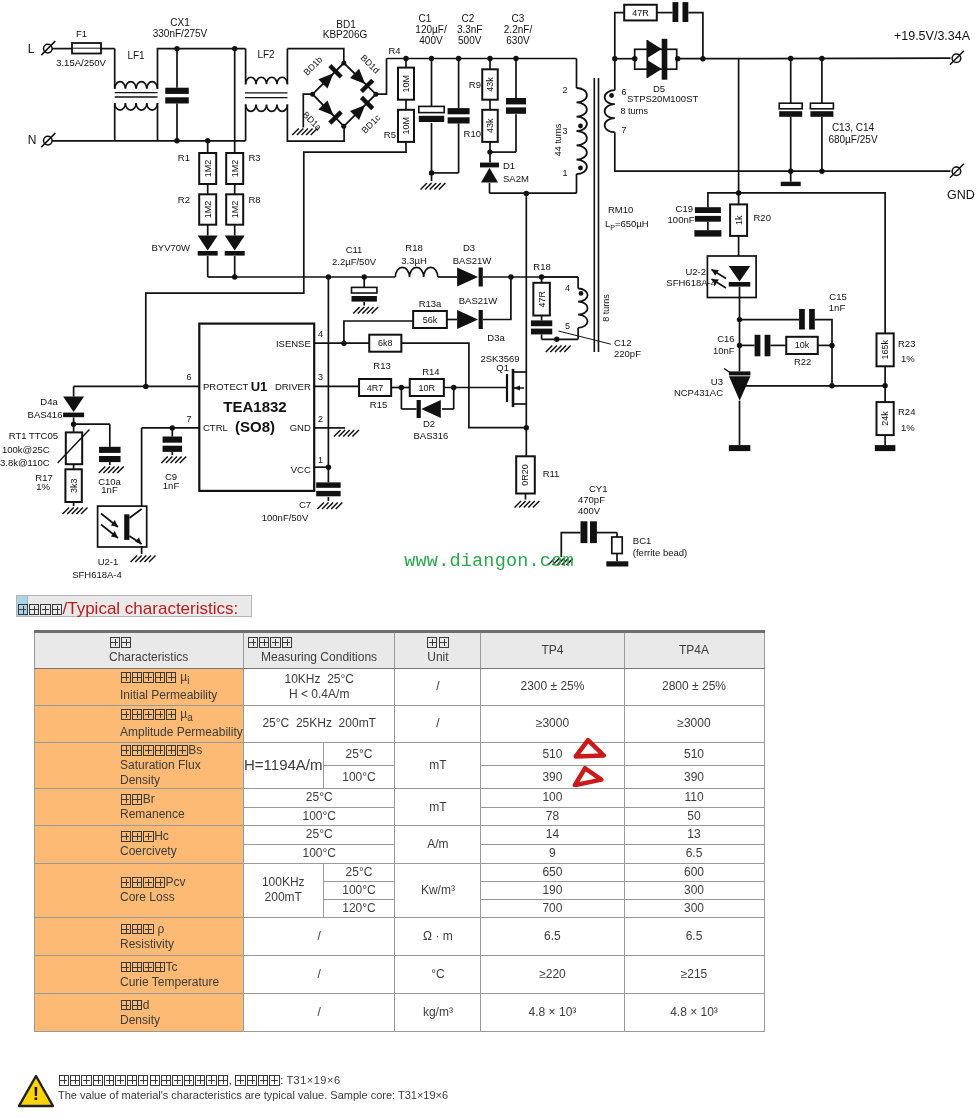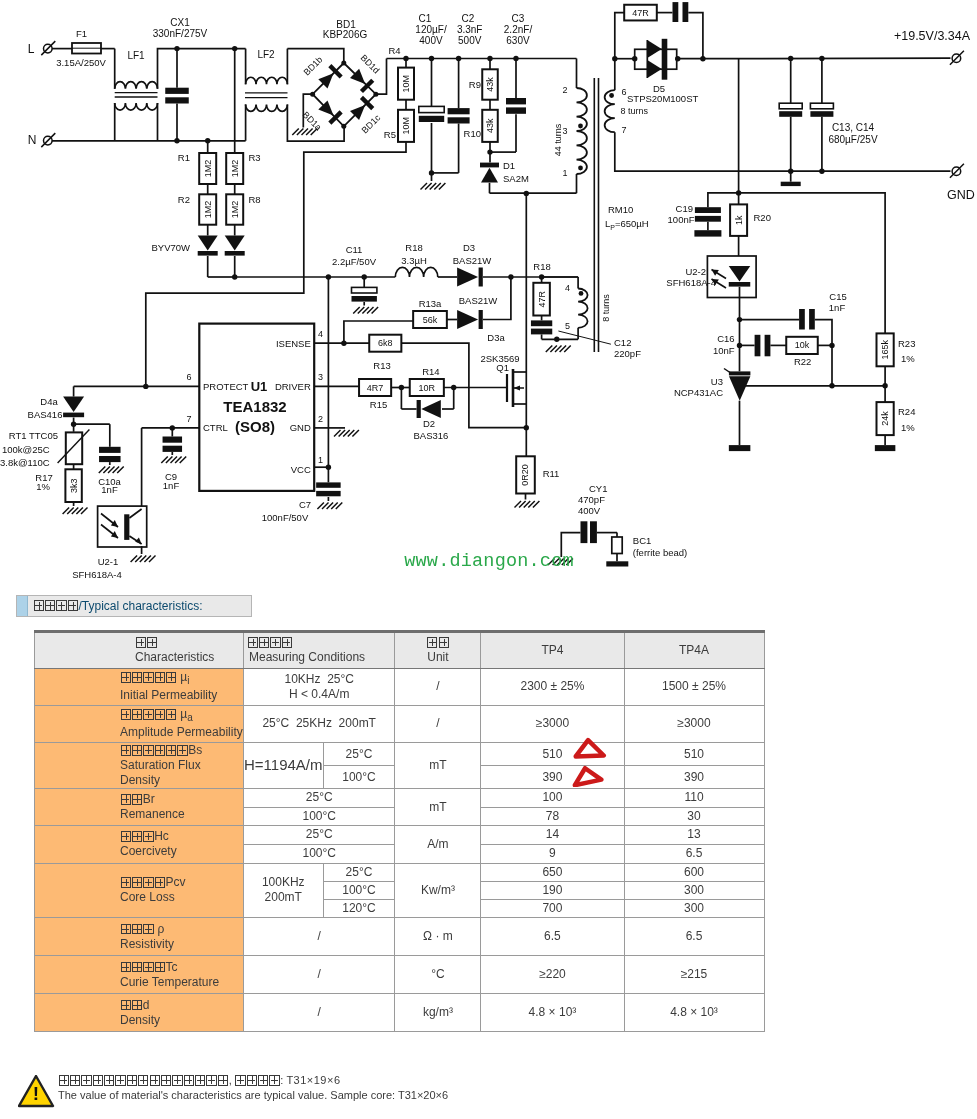--- a/index.html
+++ b/index.html
@@ -2,21 +2,21 @@
 <html><head><meta charset="utf-8"><style>
 *{margin:0;padding:0;box-sizing:border-box}
 body{background:#fff}
 
 .page{position:relative;width:977px;height:1119px;background:#fff;font-family:"Liberation Sans",sans-serif;overflow:hidden}
 .cj{display:inline-block;position:relative;width:10.2px;height:10.6px;border:1.1px solid #3a3a3a;margin:0 0.6px;vertical-align:-1.5px}
 .cj::before{content:"";position:absolute;left:0.5px;right:0.5px;top:4px;border-top:1.1px solid #3a3a3a}
 .cj::after{content:"";position:absolute;top:0.5px;bottom:0.5px;left:4px;border-left:1.1px solid #3a3a3a}
 .strip{position:absolute;left:16px;top:594.5px;width:236px;height:22px;background:#e9e9e9;border:1px solid #b5b5b5}
 .strip .tab{position:absolute;left:0;top:0;width:10.5px;height:100%;background:#add2e8;border-right:1px solid #8fb8d0}
-.strip .tx{position:absolute;left:16px;top:3px;font-size:12px;color:#0c4a6e}
+.strip .tx{position:absolute;left:0;top:3px;font-size:17px;color:#b91c1c}
 table.tb{position:absolute;left:34px;top:630px;border-collapse:collapse;table-layout:fixed;font-size:12px;color:#3c3c3c;border-top:3px solid #6e6e6e}
 table.tb td{border:1px solid #9a9a9a;padding:0;text-align:center;vertical-align:middle;line-height:1.25}
 table.tb td.c1{background:#fdba74;text-align:left;padding-left:85px}
 table.tb tr.hd td{background:#e9e9e9;border-bottom:1.5px solid #777}
 .note{position:absolute;left:0;top:1060px;width:977px;font-size:11px;color:#3a3a3a}
 
 </style></head>
 <body>
 <div class="page">
 <svg width="977" height="590" viewBox="0 0 977 590" style="position:absolute;left:0;top:0">
@@ -545,32 +545,32 @@
       <colgroup>
         <col style="width:209px">
         <col style="width:73.7px">
         <col style="width:71.9px">
         <col style="width:86px">
         <col style="width:143.1px">
         <col style="width:140px">
       </colgroup>
       <tbody>
         <tr class="hd" style="height:36.5px">
-          <td class="c1" style="padding-left:100px"><i class="cj"></i><i class="cj"></i><br>Characteristics</td>
-          <td colspan="2" style="text-align:left;padding-left:3px"><i class="cj"></i><i class="cj"></i><i class="cj"></i><i class="cj"></i><br><span style="margin-left:2px">Measuring Conditions</span></td>
+          <td class="c1" style="padding-left:74px"><i class="cj"></i><i class="cj"></i><br>Characteristics</td>
+          <td colspan="2" style="text-align:left;padding-left:3px"><i class="cj"></i><i class="cj"></i><i class="cj"></i><i class="cj"></i><br><span style="margin-left:14px">Measuring Conditions</span></td>
           <td><i class="cj"></i><i class="cj"></i><br>Unit</td>
           <td>TP4</td>
           <td>TP4A</td>
         </tr>
         <tr style="height:37px">
           <td class="c1"><i class="cj"></i><i class="cj"></i><i class="cj"></i><i class="cj"></i><i class="cj"></i> µ<sub>i</sub><br>Initial Permeability</td>
           <td colspan="2">10KHz&nbsp; 25°C<br>H &lt; 0.4A/m</td>
           <td>/</td>
           <td>2300 ± 25%</td>
-          <td>1500 ± 25%</td>
+          <td>2800 ± 25%</td>
         </tr>
         <tr style="height:37.5px">
           <td class="c1"><i class="cj"></i><i class="cj"></i><i class="cj"></i><i class="cj"></i><i class="cj"></i> µ<sub>a</sub><br>Amplitude Permeability</td>
           <td colspan="2">25°C&nbsp; 25KHz&nbsp; 200mT</td>
           <td>/</td>
           <td>≥3000</td>
           <td>≥3000</td>
         </tr>
         <tr style="height:18px">
           <td class="c1" rowspan="2"><i class="cj"></i><i class="cj"></i><i class="cj"></i><i class="cj"></i><i class="cj"></i><i class="cj"></i>Bs<br>Saturation Flux Density</td>
@@ -588,21 +588,21 @@
         <tr style="height:18.5px">
           <td class="c1" rowspan="2"><i class="cj"></i><i class="cj"></i>Br<br>Remanence</td>
           <td colspan="2">25°C</td>
           <td rowspan="2">mT</td>
           <td>100</td>
           <td>110</td>
         </tr>
         <tr style="height:18.5px">
           <td colspan="2">100°C</td>
           <td>78</td>
-          <td>30</td>
+          <td>50</td>
         </tr>
         <tr style="height:18.5px">
           <td class="c1" rowspan="2"><i class="cj"></i><i class="cj"></i><i class="cj"></i>Hc<br>Coercivety</td>
           <td colspan="2">25°C</td>
           <td rowspan="2">A/m</td>
           <td>14</td>
           <td>13</td>
         </tr>
         <tr style="height:19px">
           <td colspan="2">100°C</td>
@@ -653,14 +653,14 @@
 <svg width="40" height="50" viewBox="0 0 40 50" style="position:absolute;left:570px;top:737px">
       <polygon points="19,3 33,20 5,18" fill="none" stroke="#cc1a1a" stroke-width="4.5" stroke-linejoin="round" transform="rotate(-6 19 12)"></polygon>
       <polygon points="17,31 30,46 3,45" fill="none" stroke="#cc1a1a" stroke-width="4.5" stroke-linejoin="round" transform="rotate(-14 17 39)"></polygon>
     </svg>
 <div class="note">
       <svg width="40" height="34" viewBox="0 0 40 34" style="position:absolute;left:18px;top:15px">
         <polygon points="18,1 35,31 1,31" fill="#ffd400" stroke="#222" stroke-width="2.4" stroke-linejoin="round"></polygon>
         <text x="18" y="25" text-anchor="middle" font-family="Liberation Sans" font-size="19" font-weight="bold" fill="#111">!</text>
       </svg>
       <div style="position:absolute;left:58px;top:14px"><i class="cj"></i><i class="cj"></i><i class="cj"></i><i class="cj"></i><i class="cj"></i><i class="cj"></i><i class="cj"></i><i class="cj"></i><i class="cj"></i><i class="cj"></i><i class="cj"></i><i class="cj"></i><i class="cj"></i><i class="cj"></i><i class="cj"></i>, <i class="cj"></i><i class="cj"></i><i class="cj"></i><i class="cj"></i>: <span style="letter-spacing:0.5px">T31×19×6</span></div>
-      <div style="position:absolute;left:58px;top:29px">The value of material's characteristics are typical value. Sample core: T31×20×6</div>
+      <div style="position:absolute;left:58px;top:29px">The value of material's characteristics are typical value. Sample core: T31×19×6</div>
     </div>
 </div>
 </body></html>

